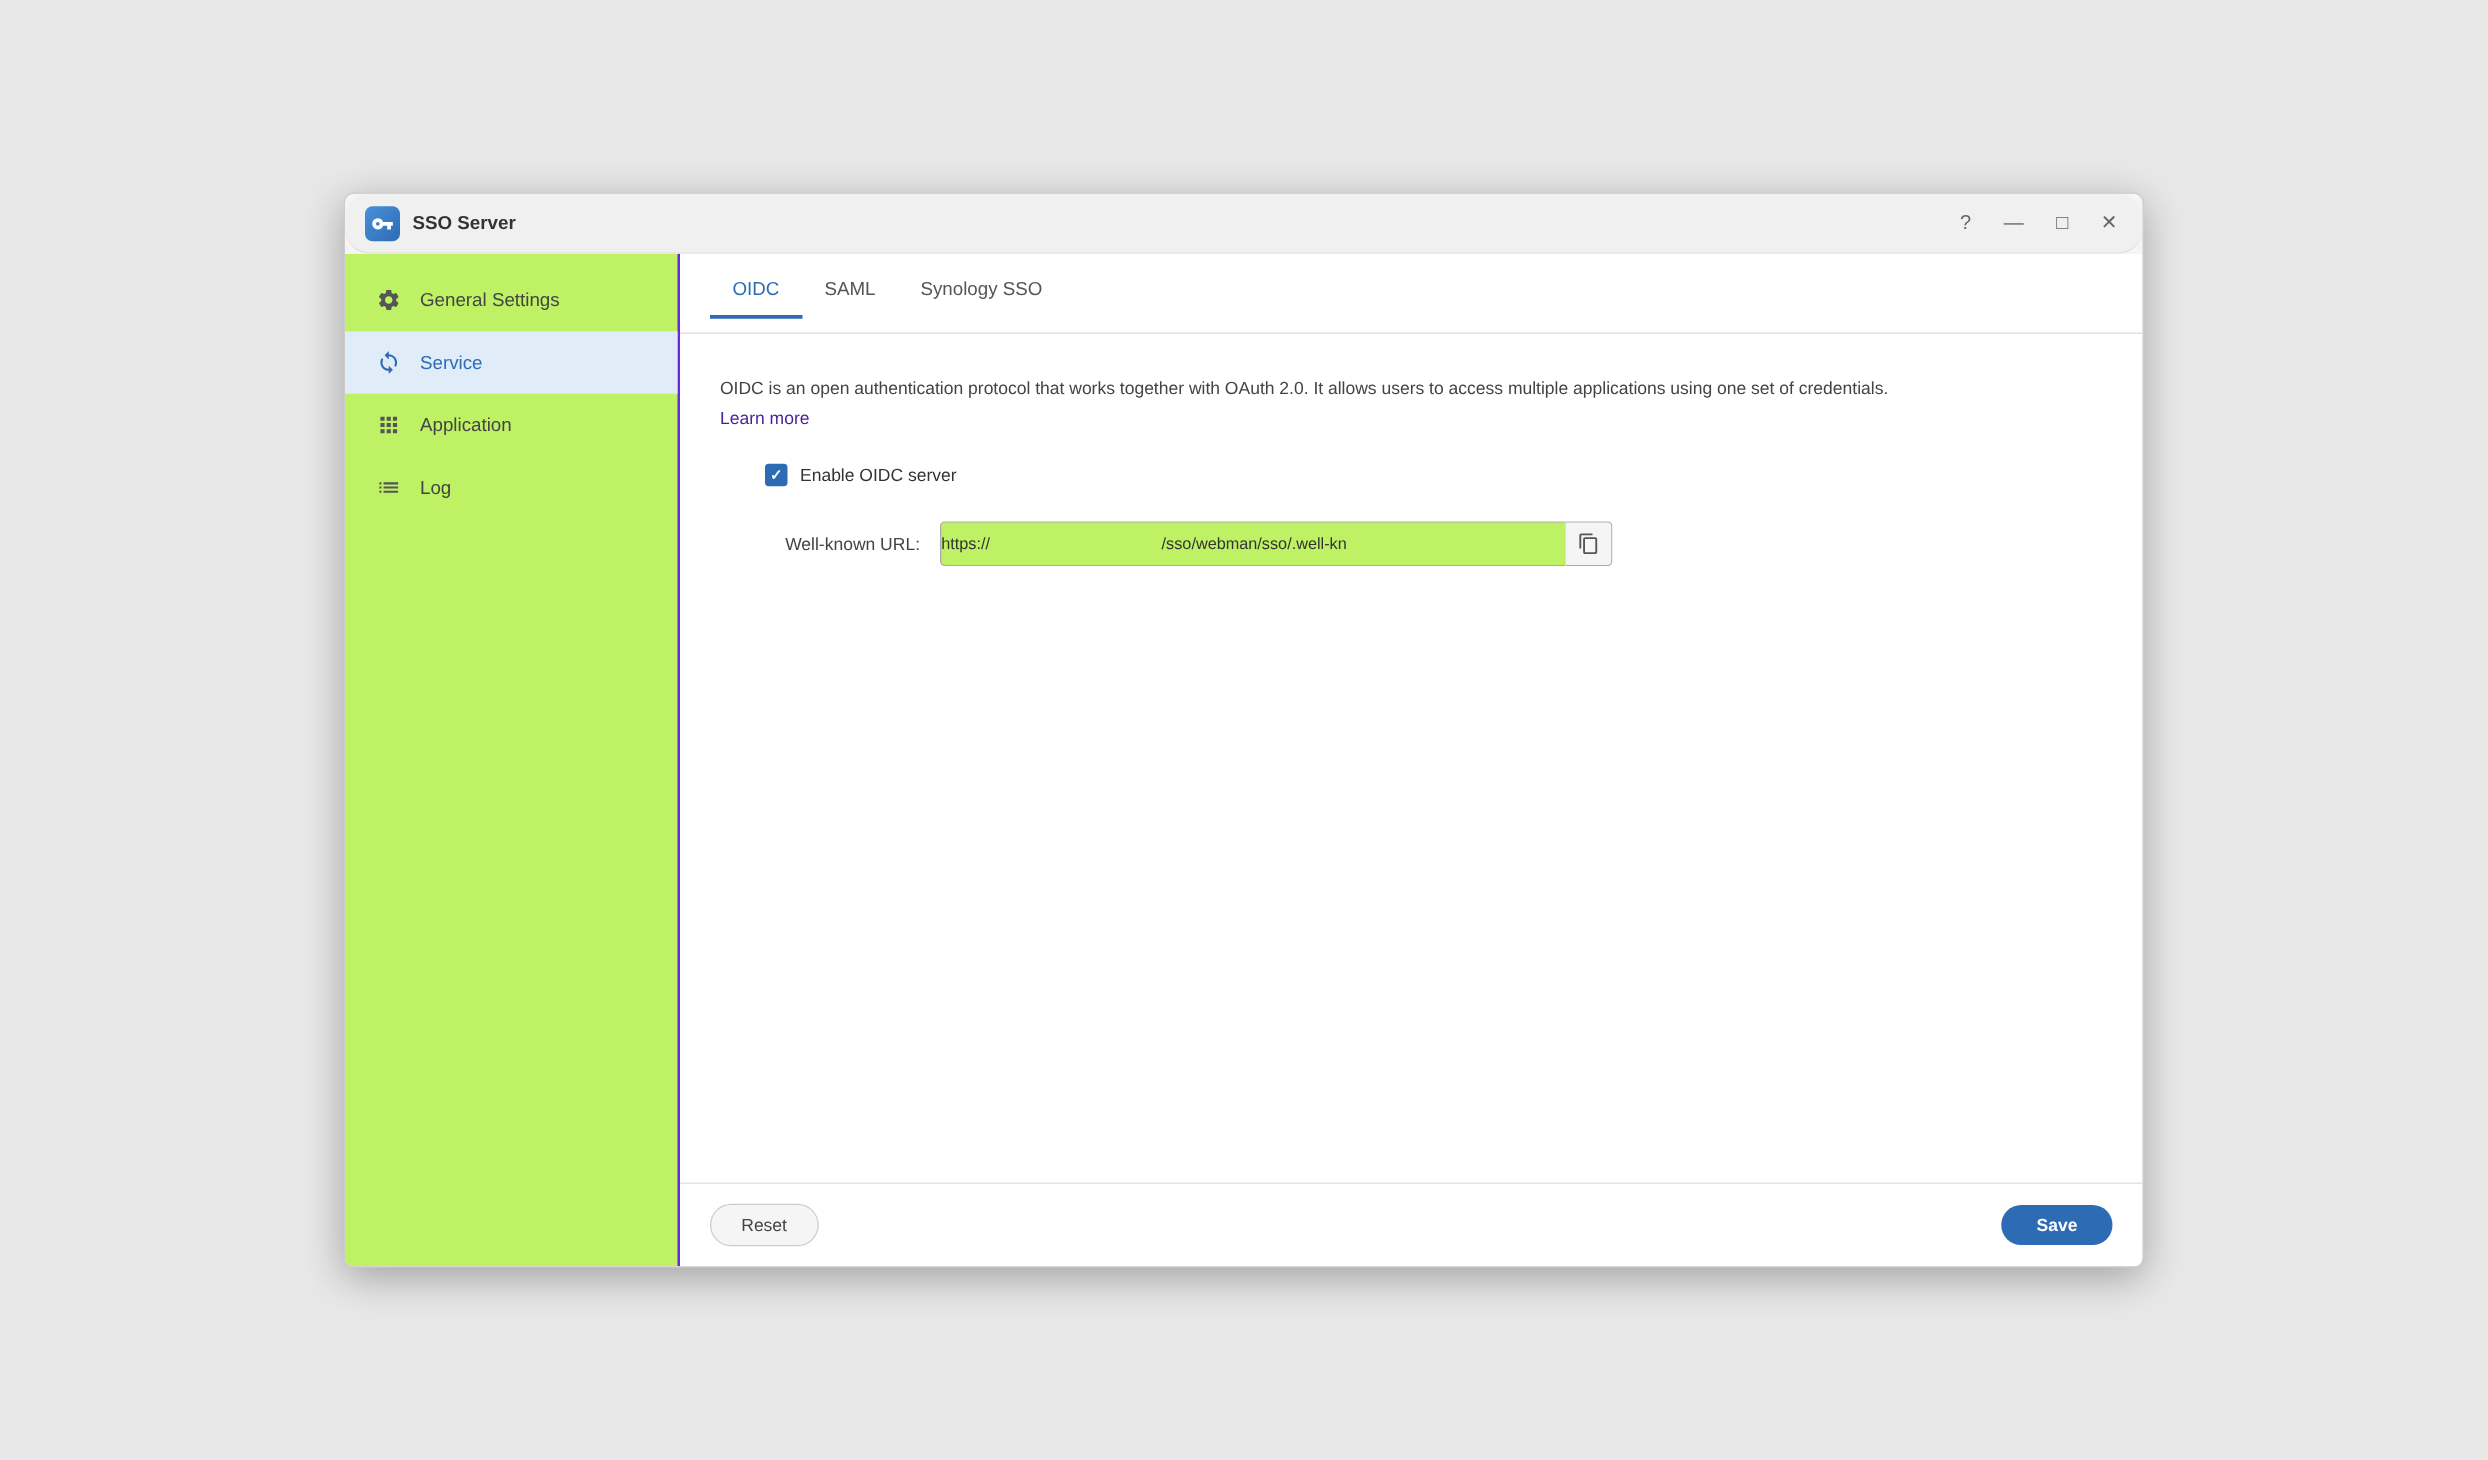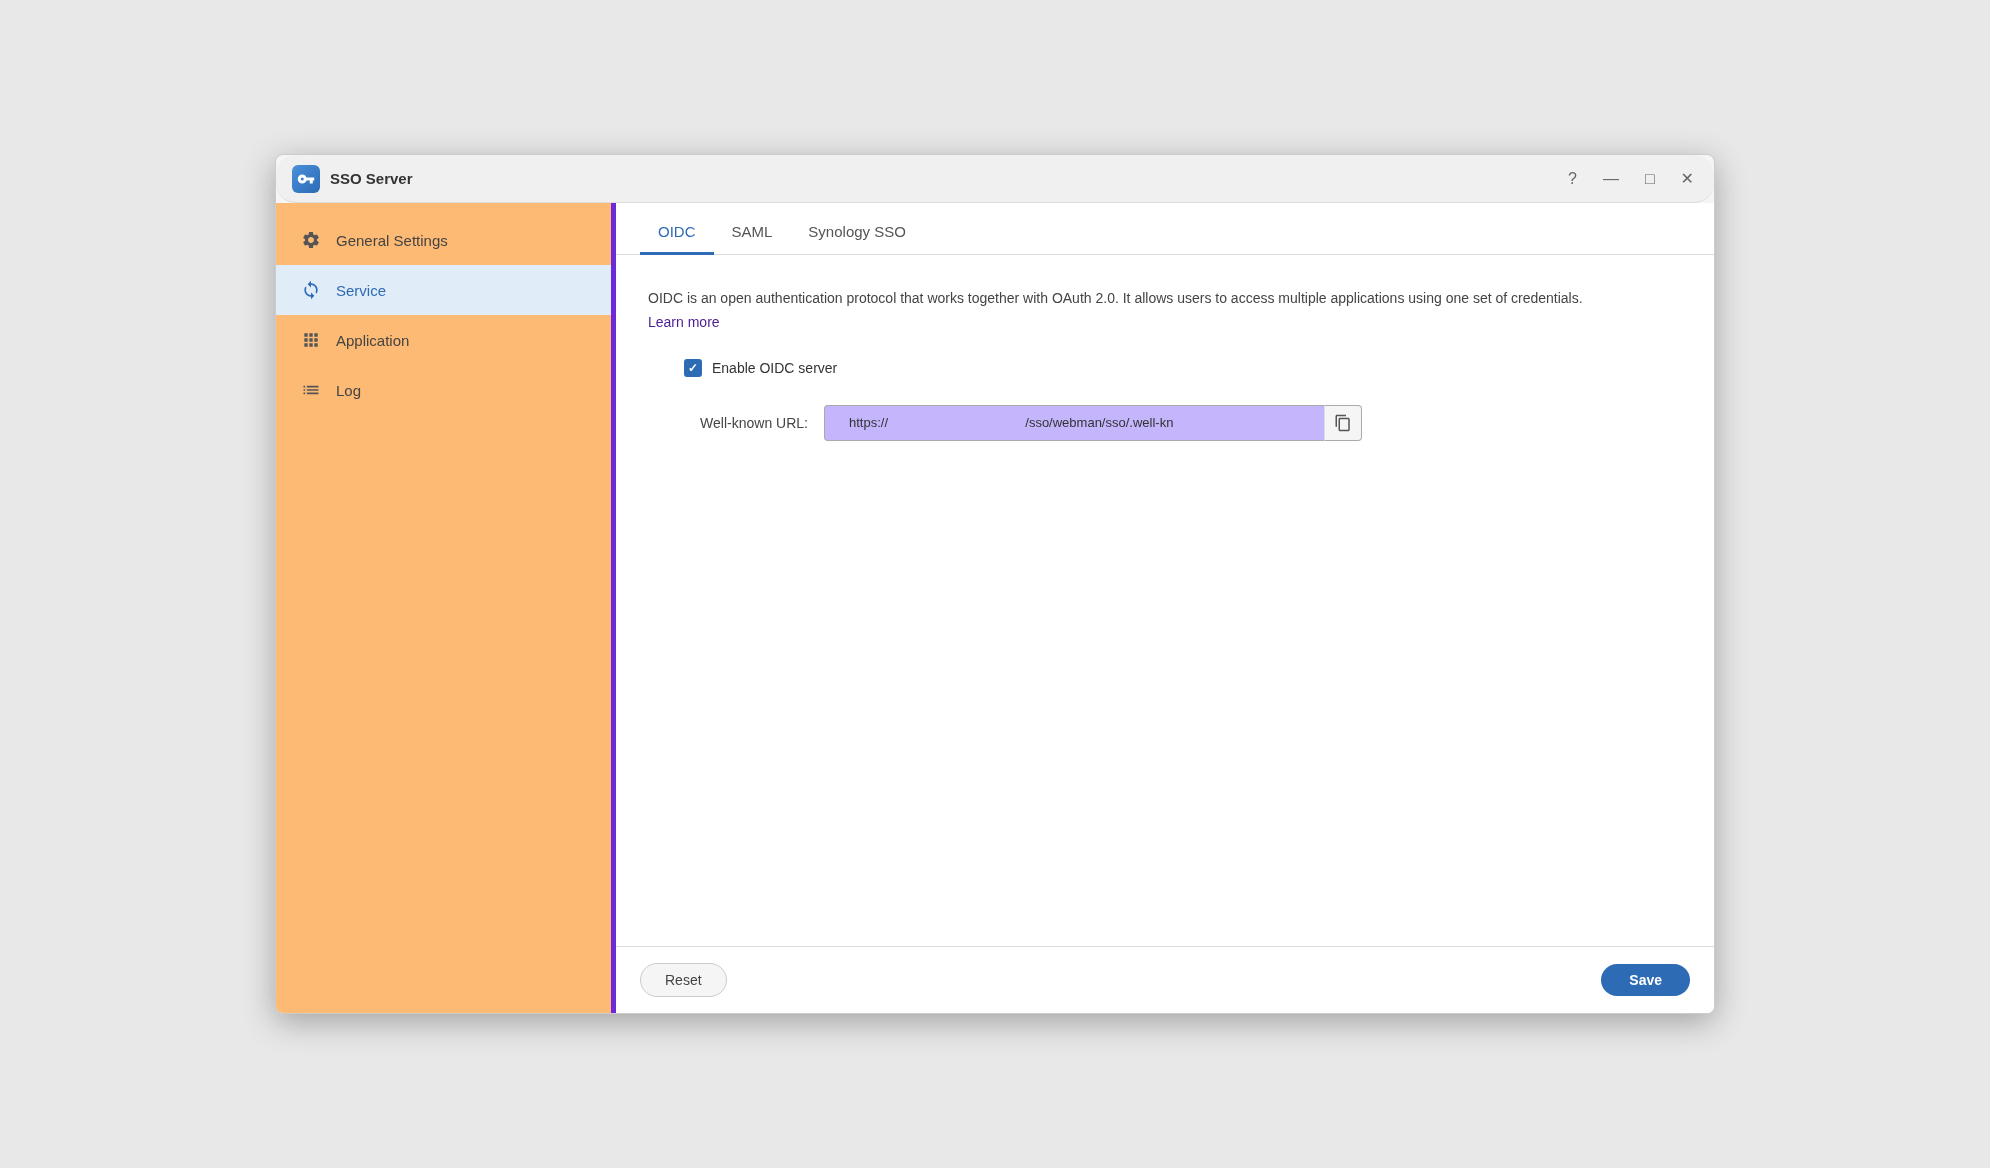--- a/index.html
+++ b/index.html
@@ -85,23 +85,23 @@
 
     
     .main-layout {
       display: flex;
       flex: 1;
       overflow: hidden;
     }
 
     
     .sidebar {
-      width: 340px;
-      background: #fdba74;
-      border-right: 5px solid #6d28d9;
+      width: 268px;
+      background: #bef264;
+      border-right: 2px solid #6d28d9;
       padding: 12px 0;
       flex-shrink: 0;
     }
 
     .sidebar-item {
       display: flex;
       align-items: center;
       gap: 14px;
       padding: 14px 24px;
       cursor: pointer;
@@ -143,21 +143,21 @@
       flex-direction: column;
       background: #fff;
       overflow: hidden;
     }
 
     
     .tabs {
       display: flex;
       align-items: flex-end;
       border-bottom: 1px solid #ddd;
-      padding: 0 24px;
+      padding: 12px 24px;
       gap: 0;
       flex-shrink: 0;
       padding-top: 8px;
     }
 
     .tab {
       padding: 12px 18px;
       cursor: pointer;
       font-size: 15px;
       font-weight: 500;
@@ -247,24 +247,24 @@
       align-items: center;
       gap: 0;
     }
 
     .field-input {
       width: 500px;
       height: 36px;
       border: 1px solid #aaa;
       border-right: none;
       border-radius: 4px 0 0 4px;
-      padding: 0 24px;
+      padding: 0 0;
       font-size: 13px;
       color: #333;
-      background: #c4b5fd;
+      background: #bef264;
       outline: none;
     }
 
     .copy-btn {
       width: 38px;
       height: 36px;
       border: 1px solid #aaa;
       border-left: 1px solid #ddd;
       border-radius: 0 4px 4px 0;
       background: #f5f5f5;

